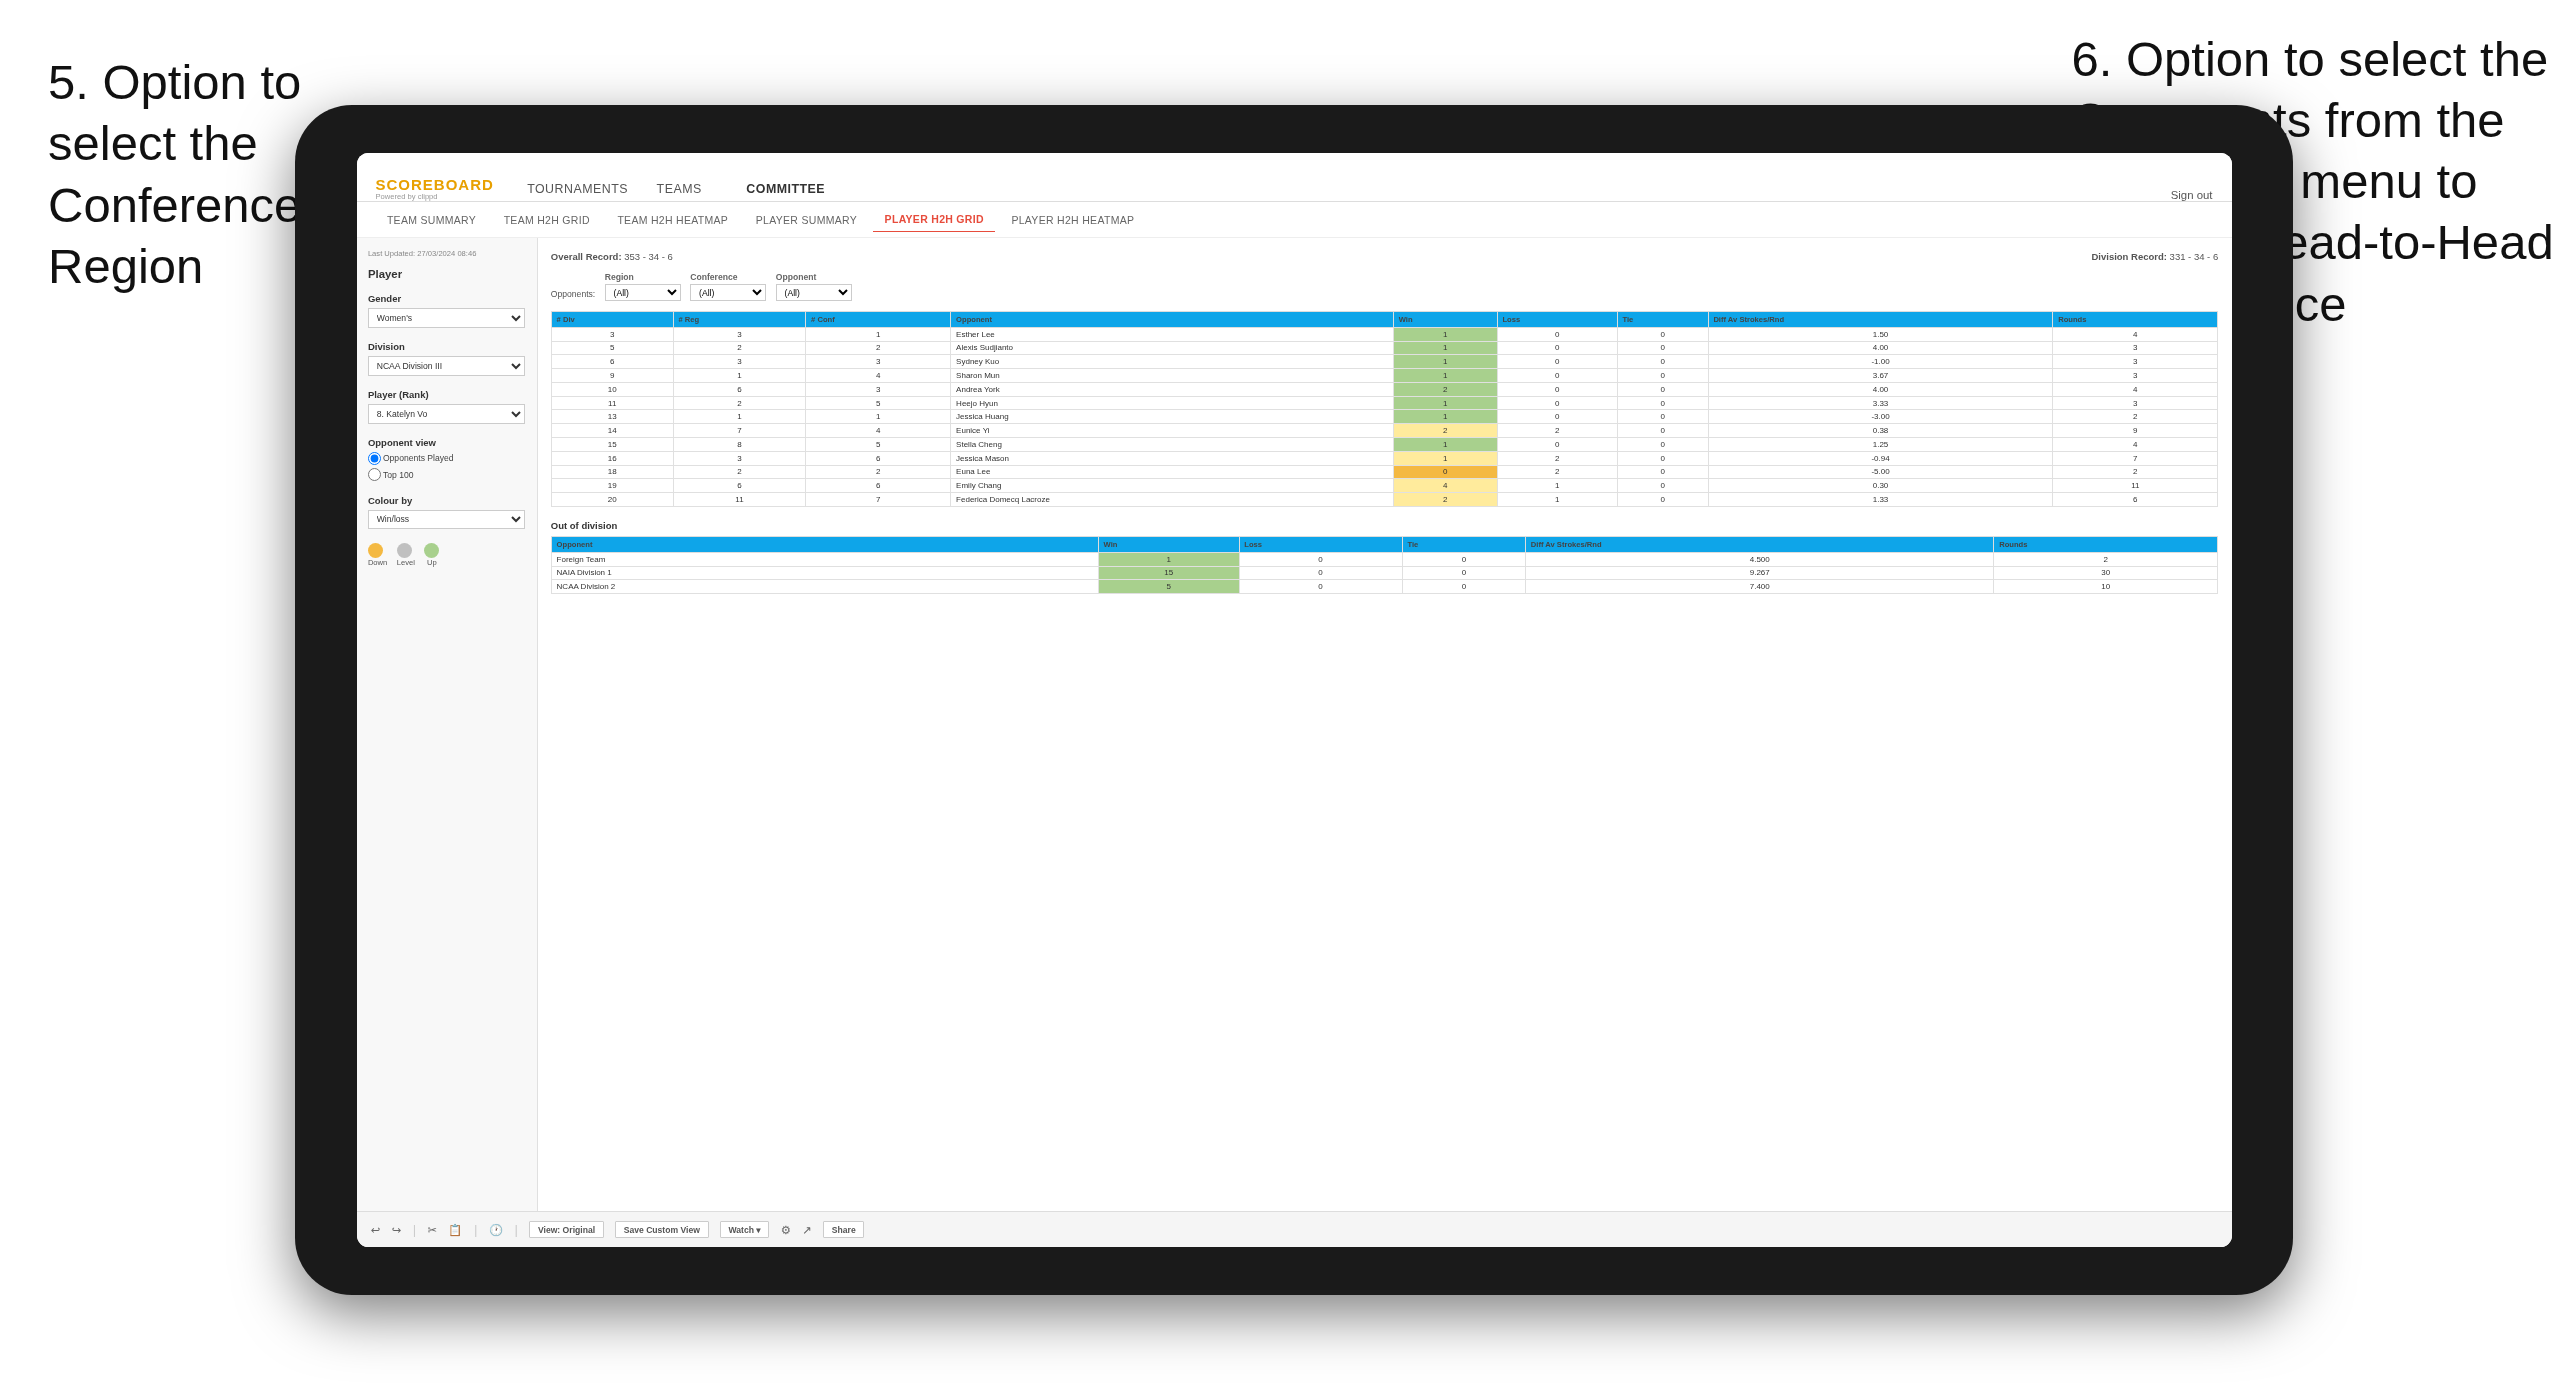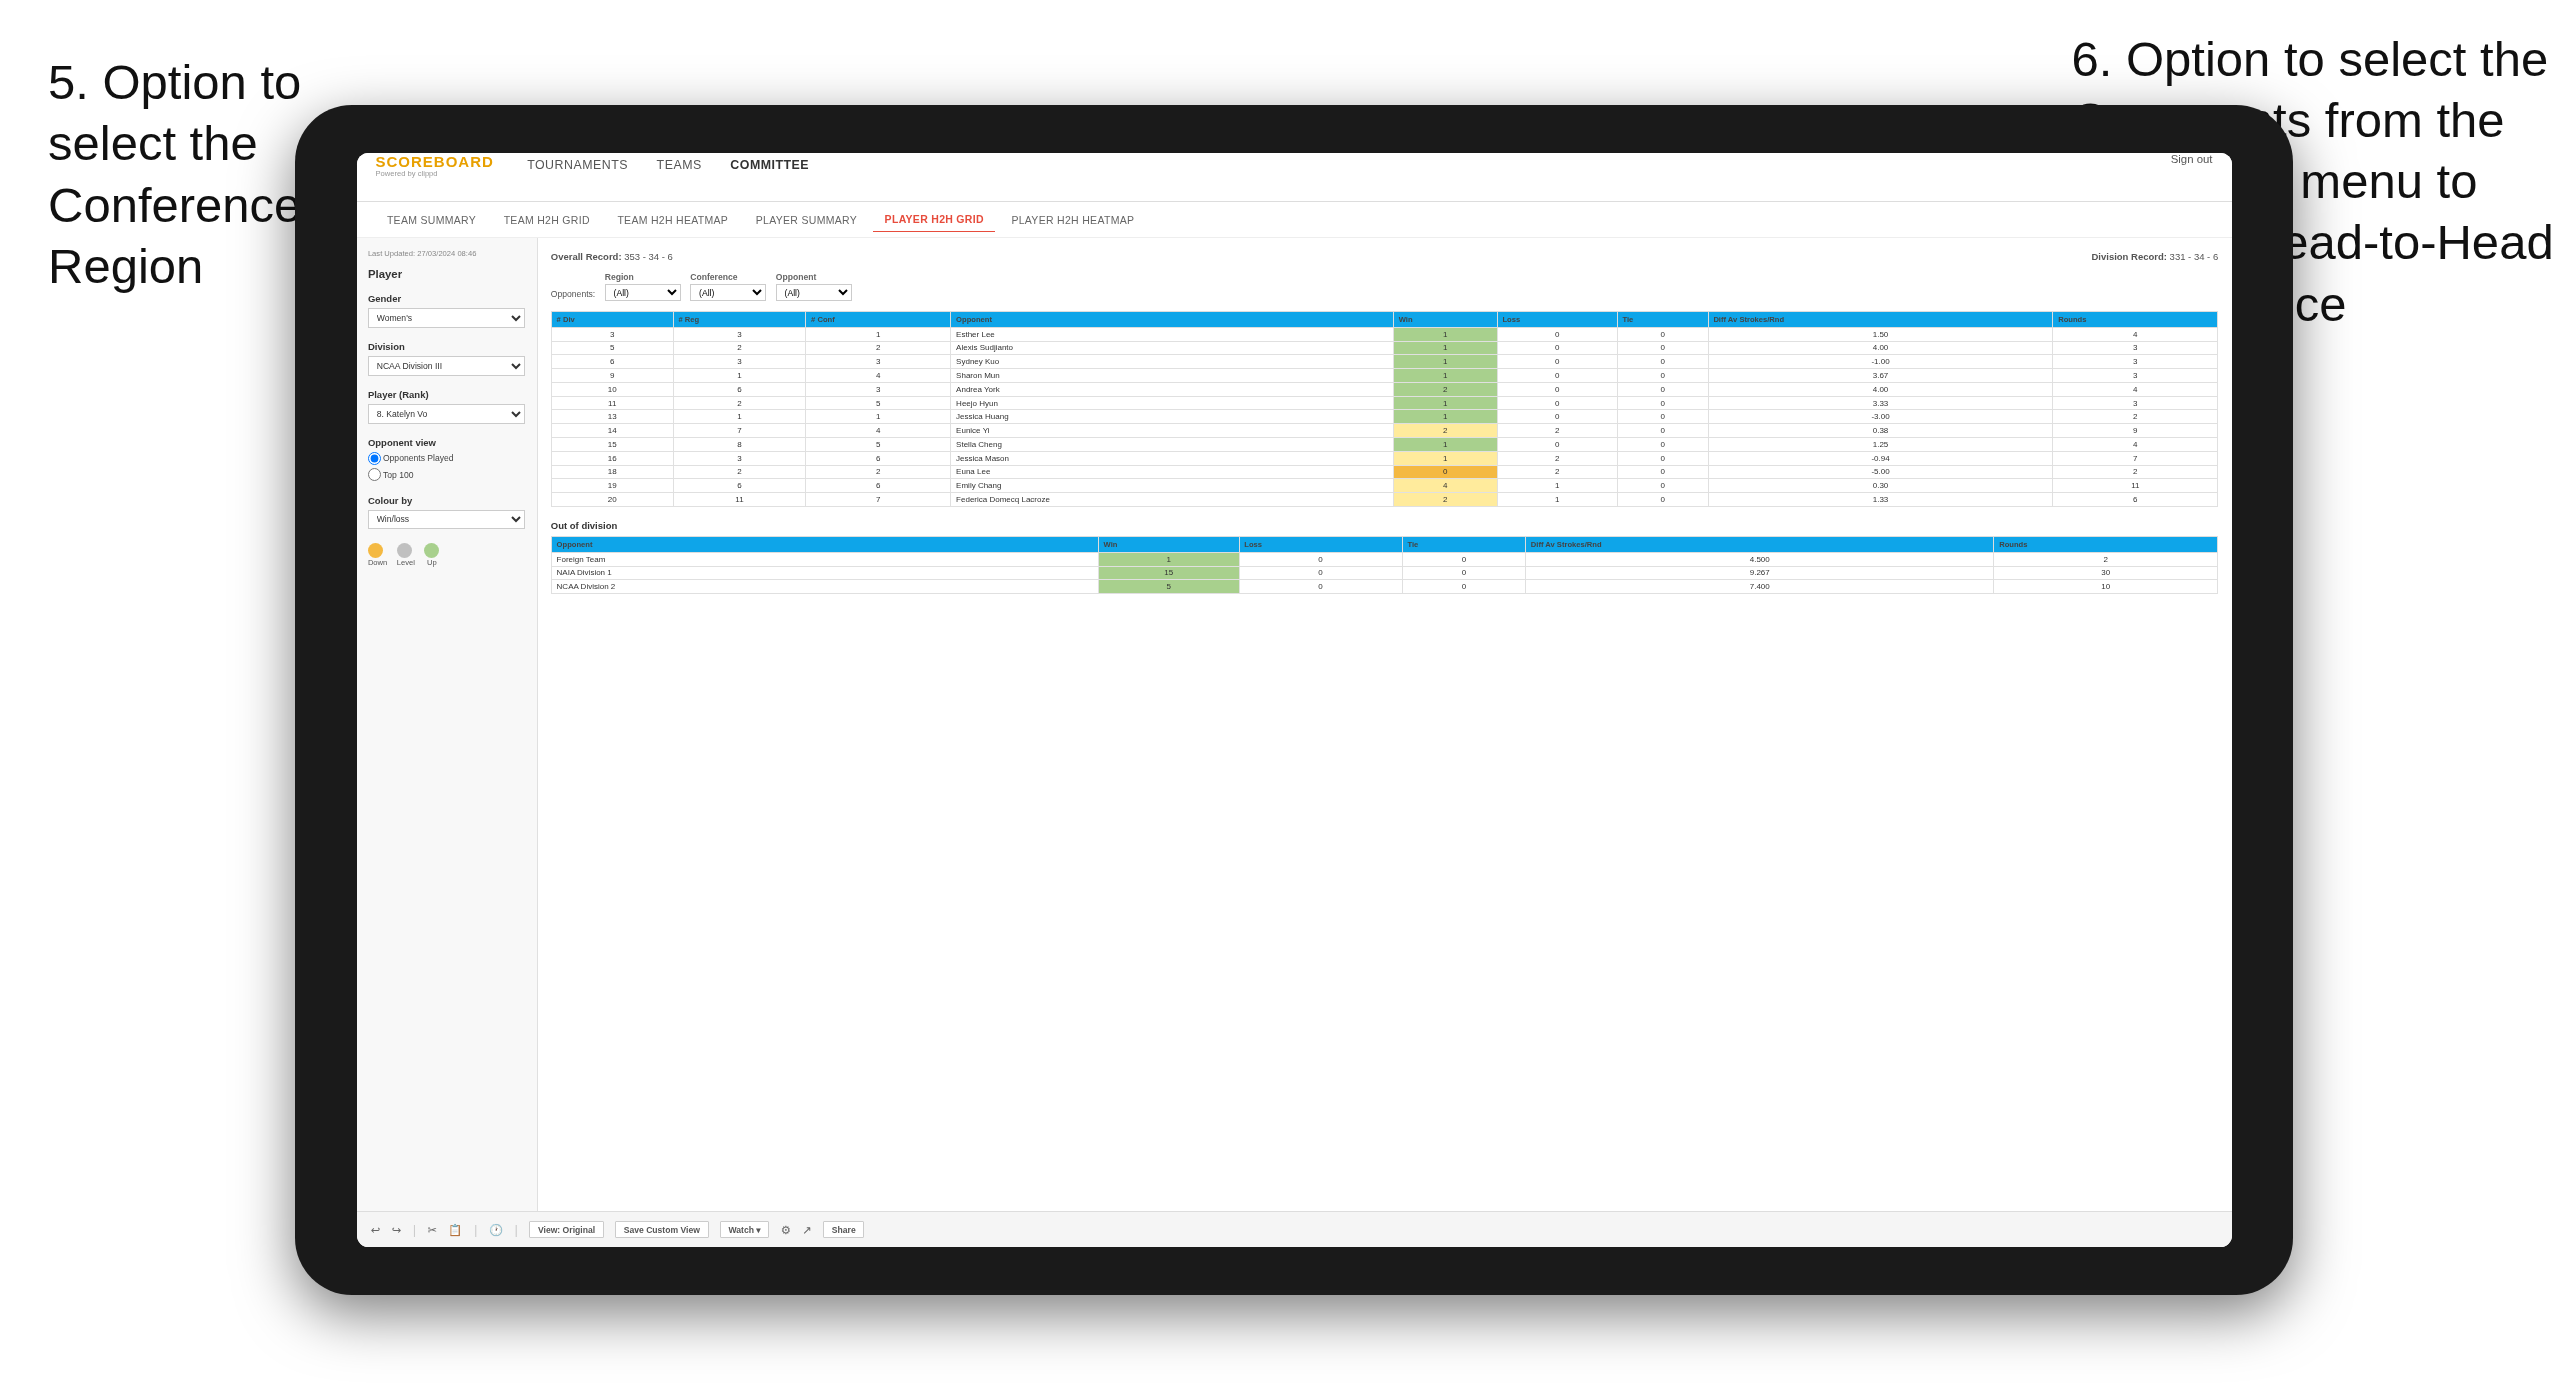--- a/index.html
+++ b/index.html
@@ -59,21 +59,21 @@
       display: flex;
       flex-direction: column;
     }
 
     
     .nav-bar {
       background: #ffffff;
       border-bottom: 1px solid #ddd;
       padding: 0 19px;
       display: flex;
-      align-items: flex-start;
+      align-items: flex-end;
       height: 49px;
       flex-shrink: 0;
     }
 
     .logo {
       font-size: 15px;
       font-weight: 900;
       color: #e8a000;
       letter-spacing: 1px;
       margin-right: 4.8px;
@@ -104,20 +104,21 @@
       color: #555;
       text-transform: uppercase;
       letter-spacing: 0.5px;
       cursor: pointer;
       padding: 4.8px 0;
     }
 
     .nav-link.active {
       color: #333;
       font-weight: bold;
+      margin-left: 16px;
     }
 
     .nav-right {
       font-size: 11.4px;
       color: #555;
     }
 
     
     .sub-nav {
       background: #ffffff;

